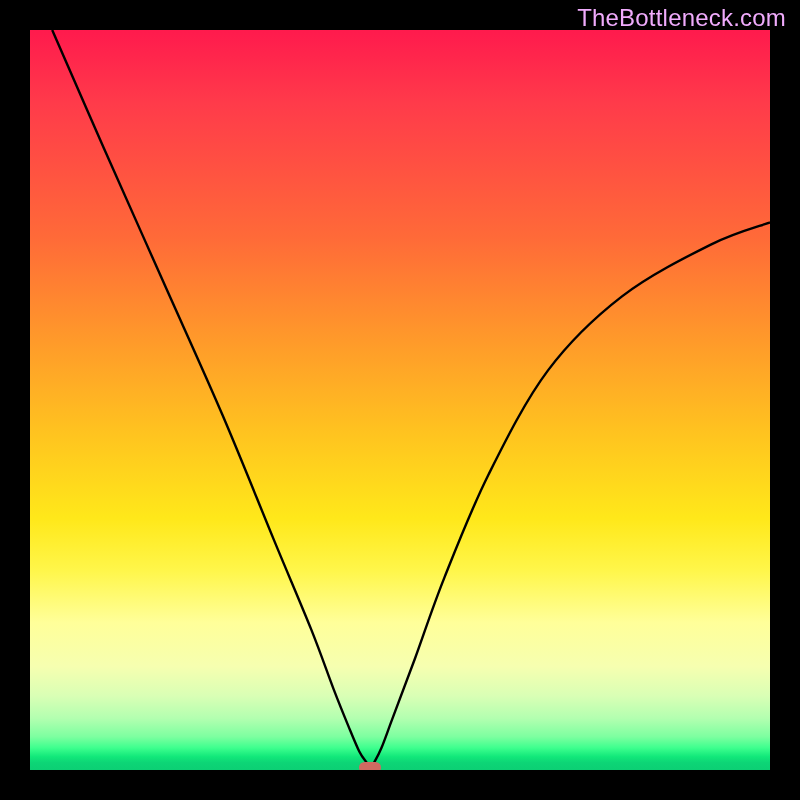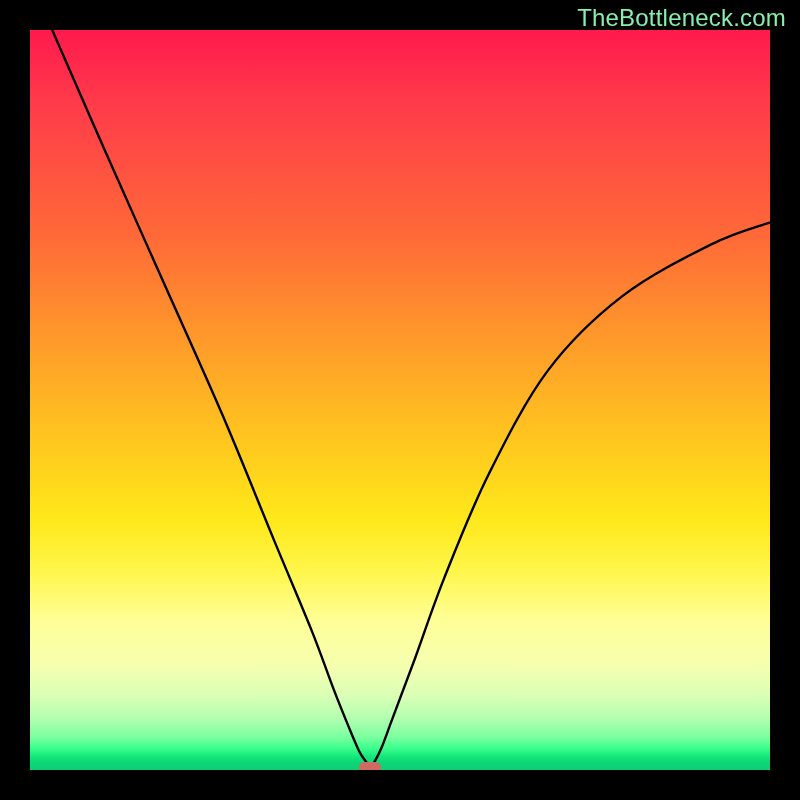--- a/index.html
+++ b/index.html
@@ -16,21 +16,21 @@
     left: 0;
     top: 0;
     width: 800px;
     height: 800px;
     background: #000;
   }
   .watermark {
     position: absolute;
     top: 4px;
     right: 14px;
-    color: #86efac;
+    color: #f0abfc;
     font-size: 24px;
     font-weight: 500;
     letter-spacing: 0.2px;
     user-select: none;
   }
   .plot-area {
     position: absolute;
     left: 30px;
     top: 30px;
     width: 740px;

